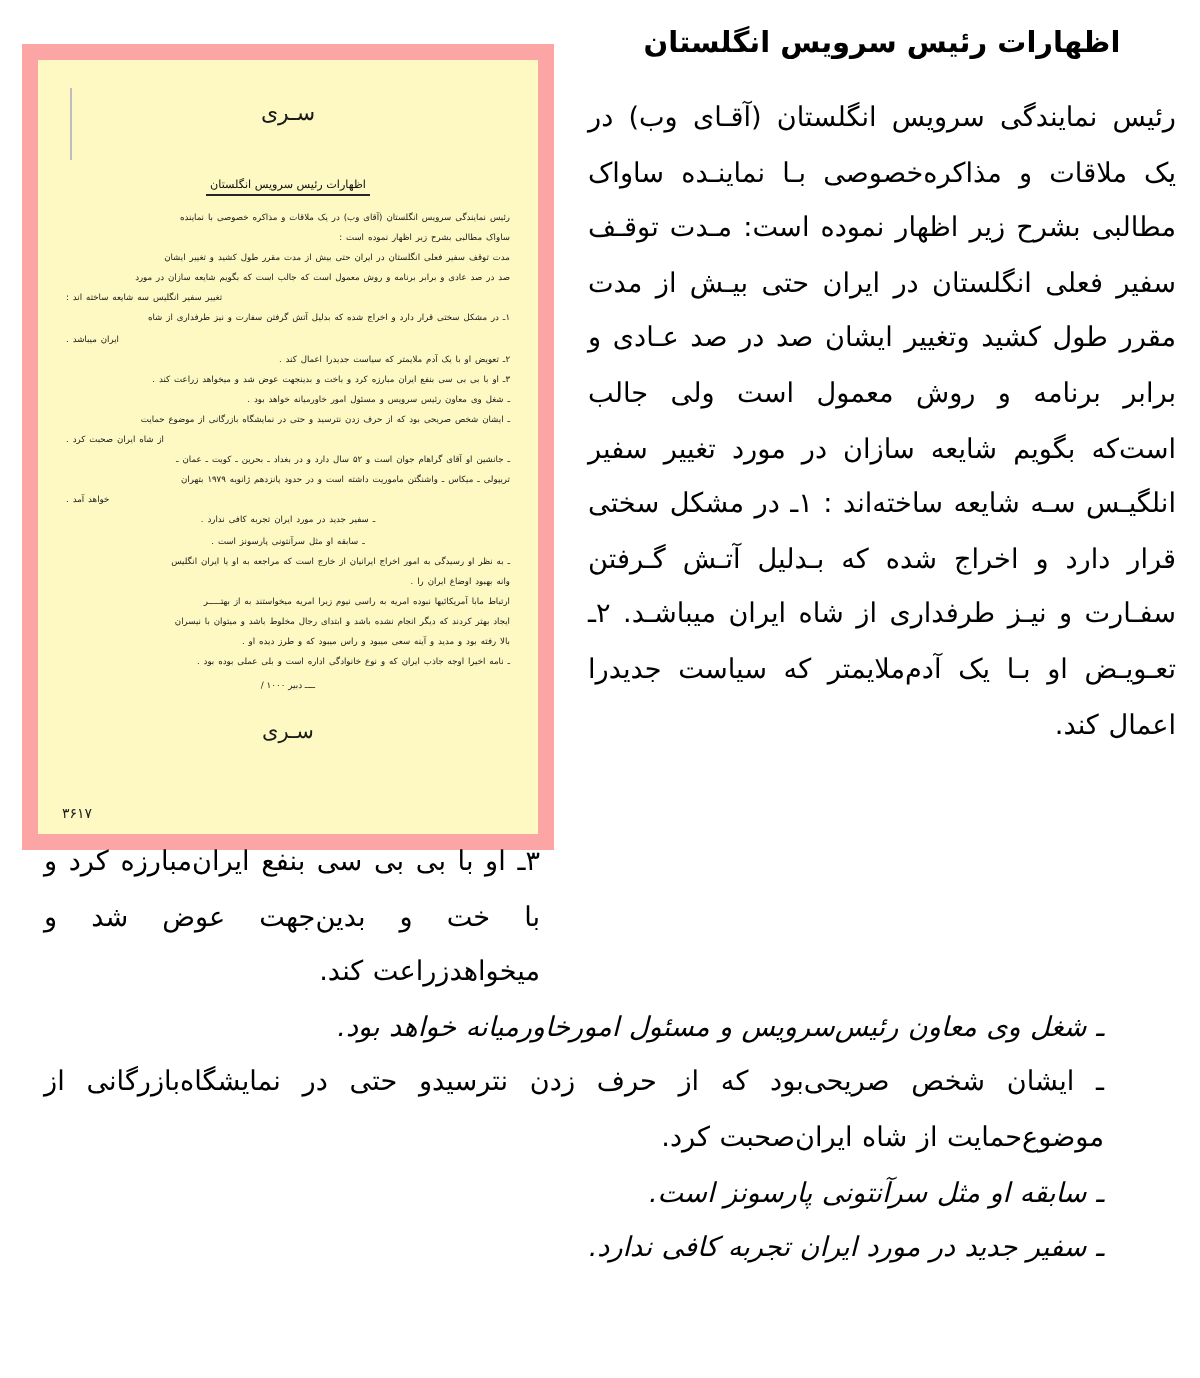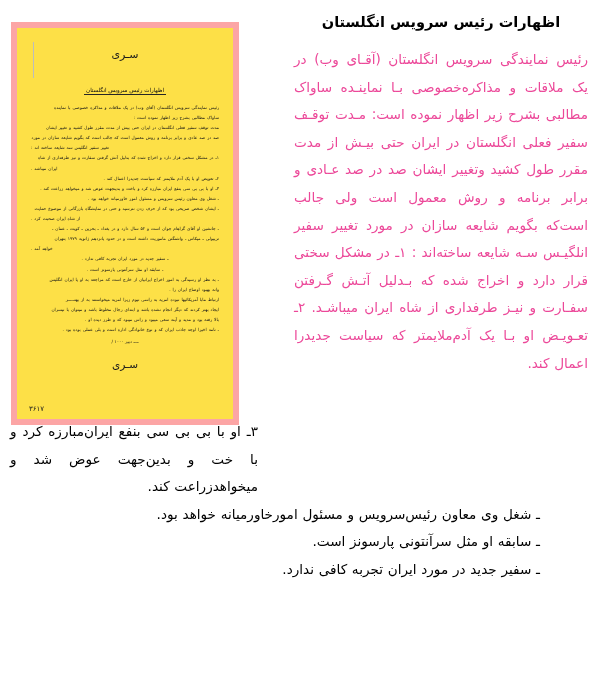--- a/index.html
+++ b/index.html
@@ -31,24 +31,24 @@
     position: relative;
     width: 600px;
     height: 432px;
   }
 
   
   .facsimile {
     position: absolute;
     left: 11px;
     top: 22px;
-    width: 228px;
+    width: 266px;
     height: 403px;
-    border: 6px solid #fca5a5;
-    background: #fde047;
+    border: 8px solid #fca5a5;
+    background: #fef9c3;
     box-sizing: border-box;
     overflow: hidden;
   }
   .fac-inner {
     position: absolute;
     inset: 0;
     padding: 6px 14px 4px 14px;
     box-sizing: border-box;
     direction: rtl;
   }
@@ -139,45 +139,46 @@
     line-height: 20px;
     color: #000;
     letter-spacing: 0;
   }
   .col-para {
     font-size: 13.6px;
     line-height: 27.6px;
     text-align: justify;
     text-align-last: right;
     margin: 14px 0 0 0;
-    color: #ec4899;
+    color: #000000;
     word-spacing: .5px;
   }
 
   
   .bottom-zone {
     position: absolute;
-    left: 0;
+    left: 12px;
     top: 418px;
     width: 548px;
     padding: 0 8px 0 10px;
     box-sizing: border-box;
     direction: rtl;
   }
   .wide-para {
     font-size: 13.6px;
     line-height: 27.6px;
     margin: 0;
     color: #000;
     text-align: justify;
     text-align-last: right;
     word-spacing: .4px;
   }
   .wide-para.rightish {
     text-align: right;
+    font-style: italic;
   }
   
   .wide-para + .wide-para { margin-top: 0; }
 </style>
 </head>
 <body>
 
 <div class="page">
 
   <div class="top-zone">
@@ -232,20 +233,21 @@
       <p class="col-para">رئیس نمایندگی سرویس انگلستان  (آقـای وب) در یک ملاقات و مذاکره‌خصوصی بـا نماینـده ساواک مطالبی بشرح زیر اظهار نموده است:  مـدت توقـف سفیر فعلی انگلستان در ایران حتی بیـش از مدت مقرر طول کشید وتغییر ایشان صد در صد عـادی و برابر برنامه و روش معمول است ولی جالب است‌که بگویم شایعه سازان در مورد تغییر سفیر انلگیـس سـه شایعه ساخته‌اند :   ۱ـ در مشکل سختی قرار دارد و اخراج شده که بـدلیل آتـش گـرفتن سفـارت و نیـز طرفداری از شاه ایران میباشـد.    ۲ـ تعـویـض او بـا یک آدم‌ملایمتر که سیاست جدیدرا اعمال کند.</p>
     </div>
 
   </div>
 
   <div class="bottom-zone">
     <p class="wide-para" style="padding-right:282px;">۳ـ او با بی بی سی بنفع ایران‌مبارزه کرد و با خت و بدین‌جهت عوض شد و میخواهدزراعت کند.</p>
 
     <p class="wide-para rightish">ـ شغل وی معاون رئیس‌سرویس و مسئول امورخاورمیانه خواهد بود.</p>
 
+    <p class="wide-para">ـ ایشان شخص صریحی‌بود که از حرف زدن نترسیدو حتی در نمایشگاه‌بازرگانی از موضوع‌حمایت از شاه ایران‌صحبت کرد.</p>
 
 
     <p class="wide-para rightish">ـ سابقه او مثل سرآنتونی پارسونز است.</p>
 
     <p class="wide-para rightish">ـ سفیر جدید در مورد ایران تجربه کافی ندارد.</p>
   </div>
 
 </div>
 
 </body></html>

